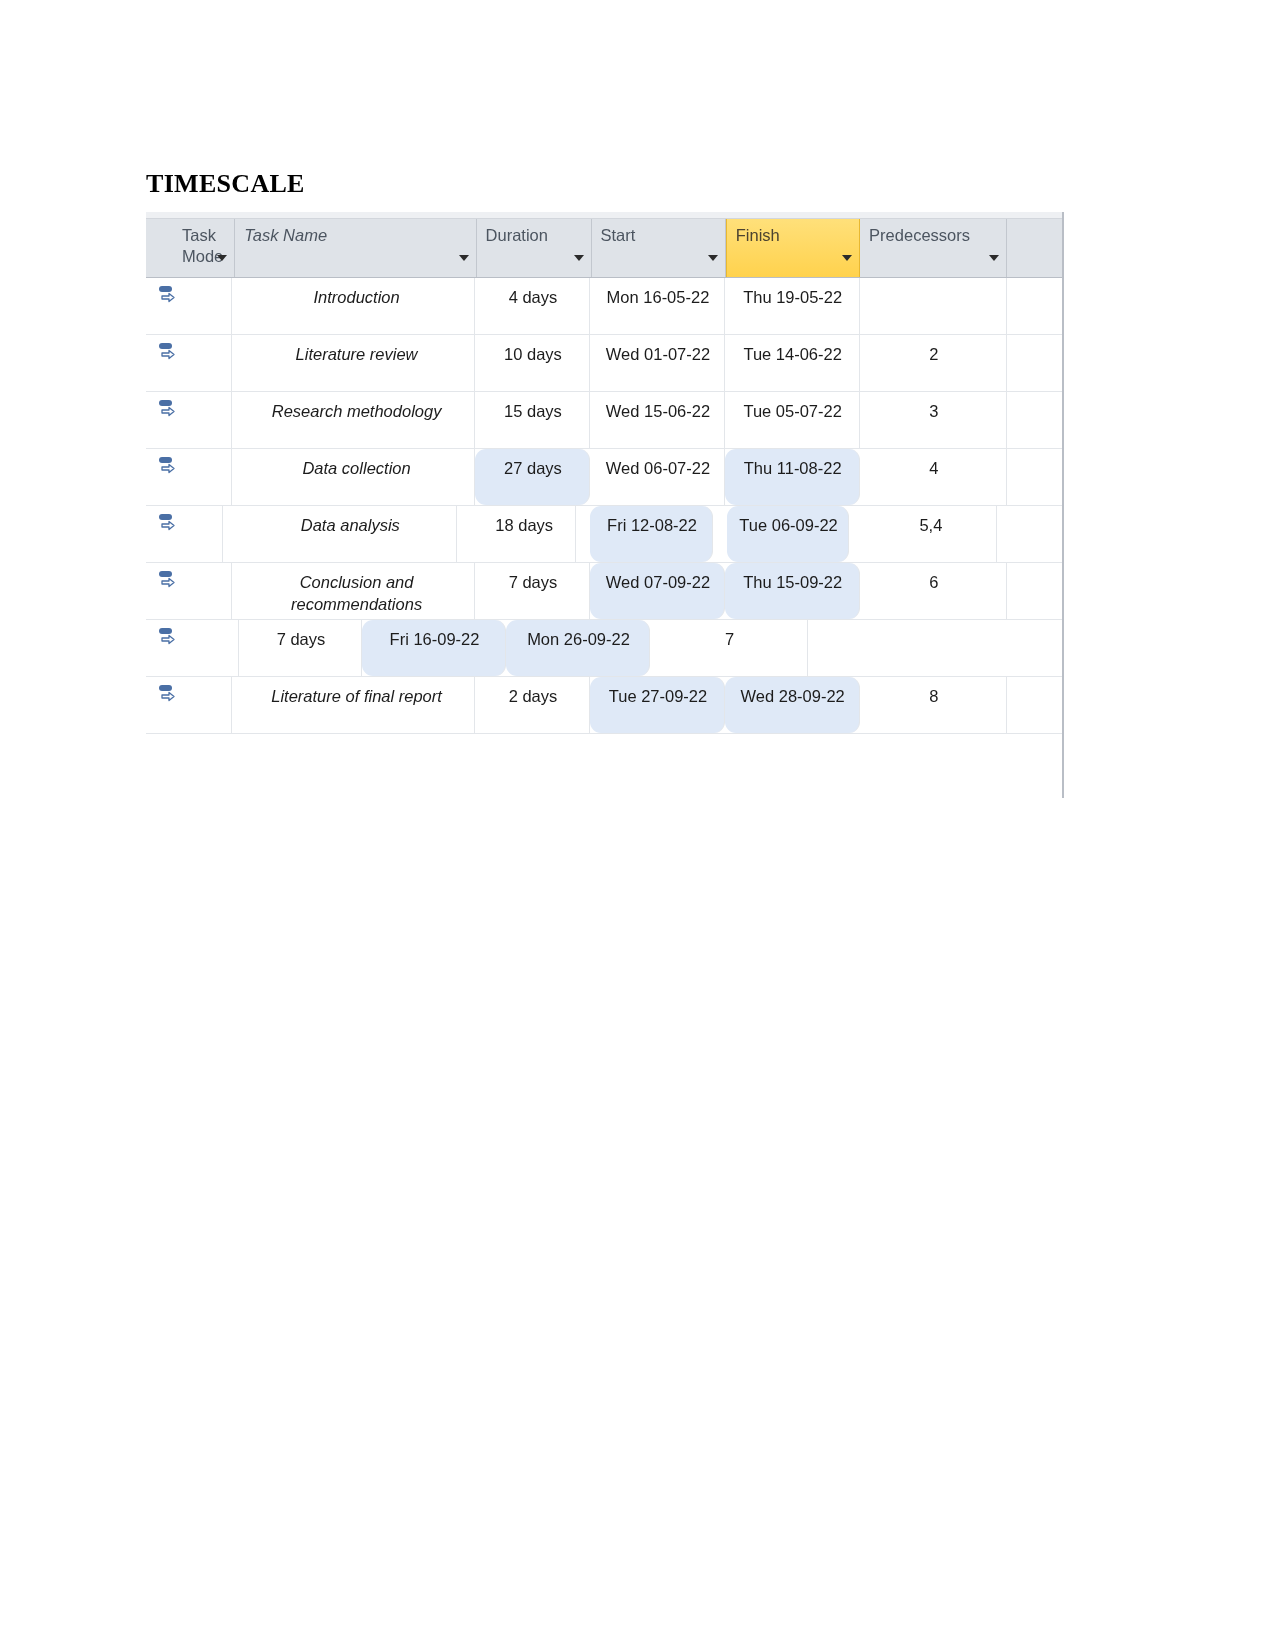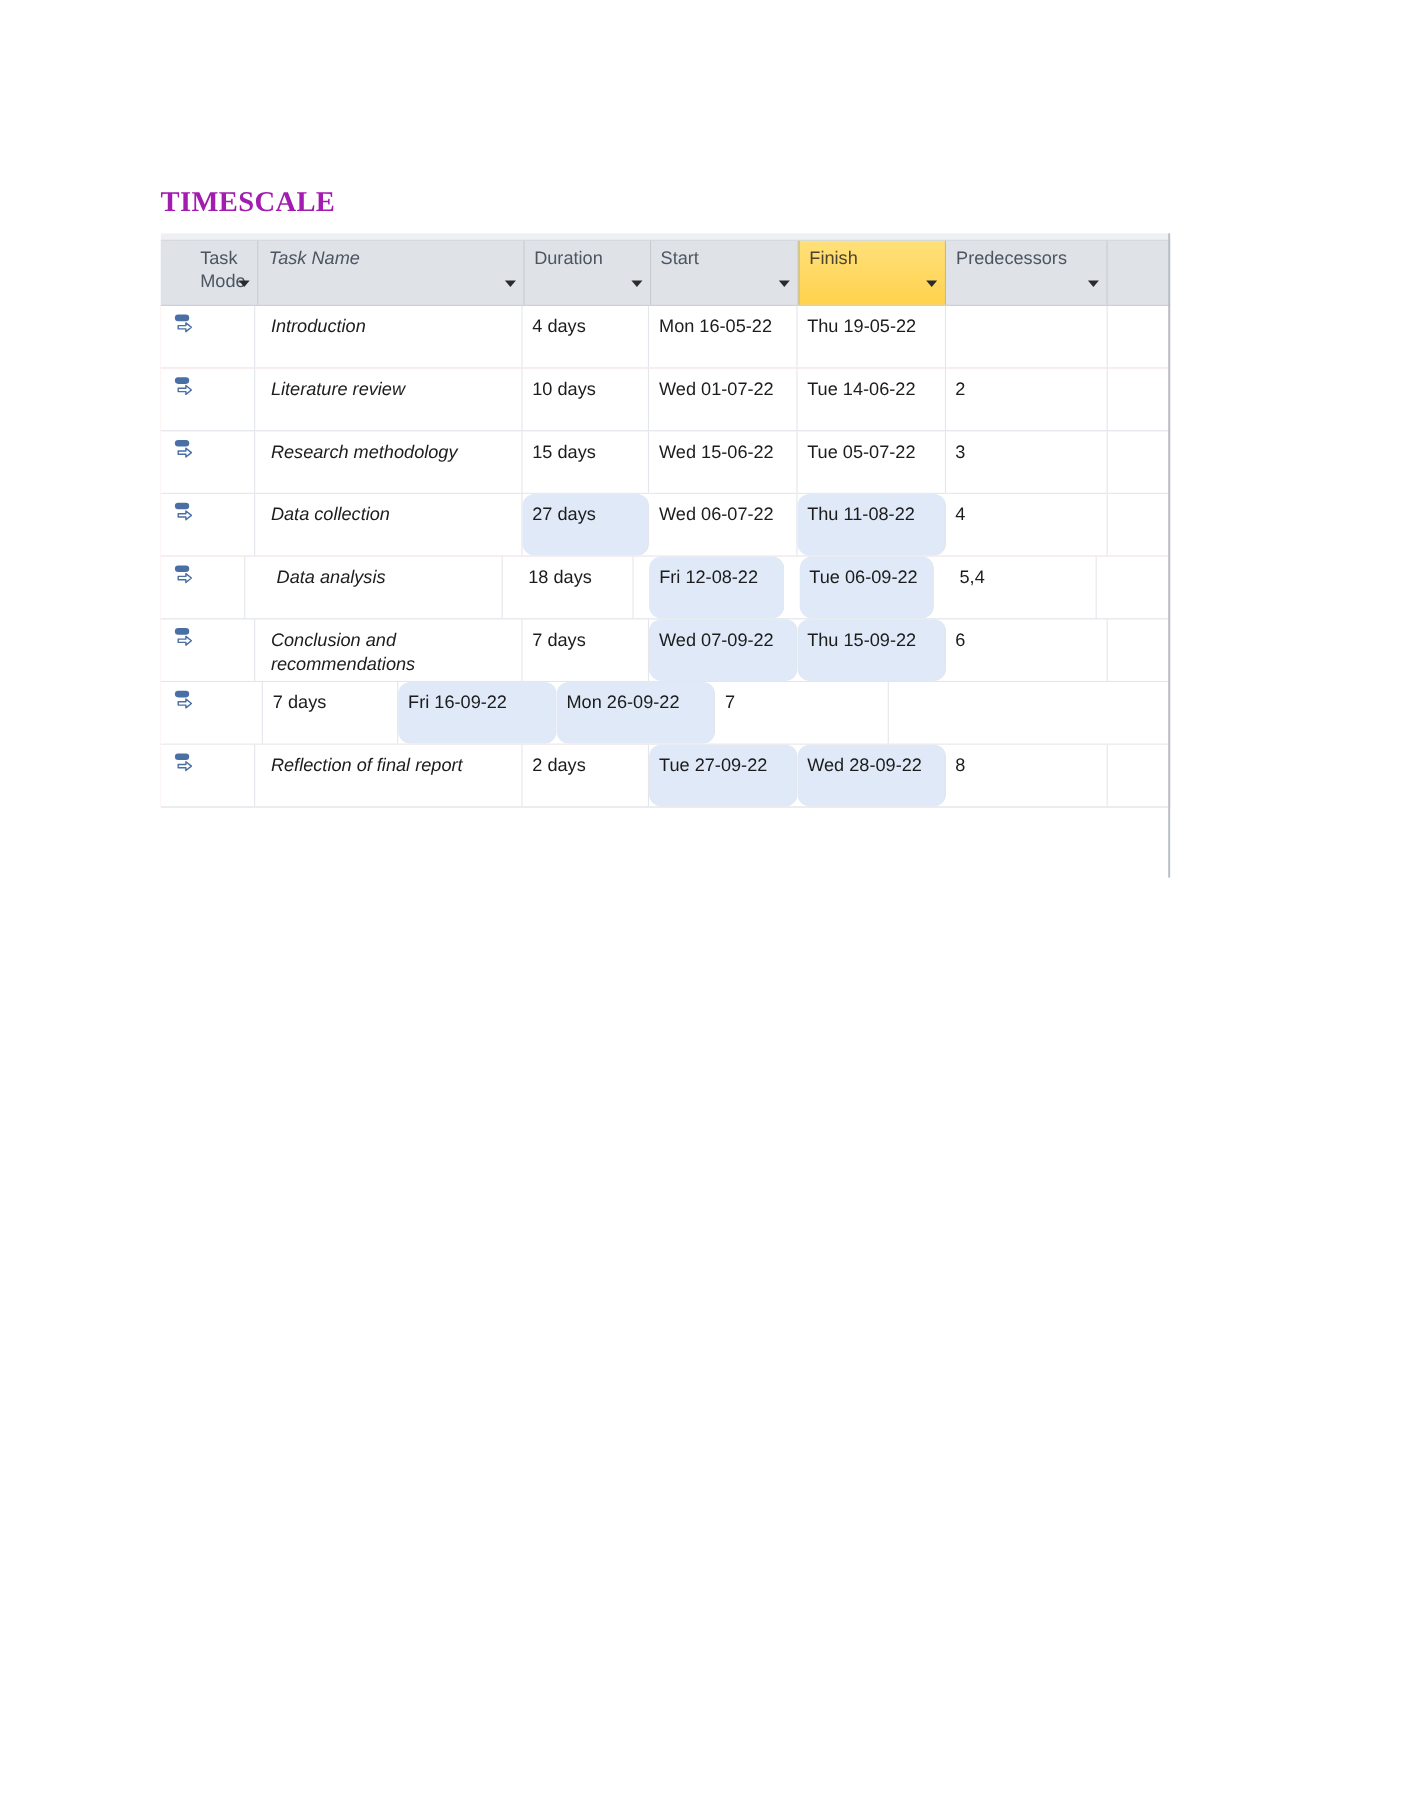--- a/index.html
+++ b/index.html
@@ -17,21 +17,21 @@
 
   
   .page-title {
     position: absolute;
     left: 146px;
     top: 152px;
     font-family: "Liberation Serif", serif;
     font-weight: bold;
     font-size: 26px;
     letter-spacing: 0.3px;
-    color: #a21caf;
+    color: #000000;
     white-space: nowrap;
   }
 
   
   .table-clip {
     position: absolute;
     left: 146px;
     top: 212px;
     width: 918px;
     height: 586px;
@@ -94,21 +94,21 @@
   
   .c-mode   { width: 93px; padding-left: 36px; }
   .c-name   { width: 260px; font-style: italic; }
   .c-dur    { width: 123px; }
   .c-start  { width: 144px; }
   .c-finish { width: 144px; }
   .c-pred   { width: 158px; }
   .c-extra  { width: 60px; border-right: none; }
 
   
-  .body-rows { background: #fca5a5; }
+  .body-rows { background: #fca5a5; text-align: center; }
   .row {
     display: flex;
     box-sizing: border-box;
     border-bottom: 1px solid #e3e6ea;
     background: #ffffff;
   }
   .cell {
     box-sizing: border-box;
     border-right: 1px solid #e3e6ea;
     padding: 8px 7px 0 9px;
@@ -261,21 +261,21 @@
           <div class="cell c-pred">7</div>
           <div class="cell c-extra"></div>
         </div>
         <div class="row" style="height: 57px;">
           <div class="cell c-mode">
             <svg viewBox="0 0 24 24" width="24" height="24" class="mode-icon">
               <rect x="1" y="2" width="13" height="6" rx="3" ry="3" fill="#4a6fa5"></rect>
               <path d="M4 12 h7 v-2.5 l5 4 l-5 4 V15 H4 Z" fill="#ffffff" stroke="#4a6fa5" stroke-width="1.3" stroke-linejoin="round"></path>
             </svg>
           </div>
-          <div class="cell c-name">Reflection of final report</div>
+          <div class="cell c-name">Literature of final report</div>
           <div class="cell c-dur">2 days</div>
           <div class="cell c-start sel">Tue 27-09-22</div>
           <div class="cell c-finish sel">Wed 28-09-22</div>
           <div class="cell c-pred">8</div>
           <div class="cell c-extra"></div>
         </div>
       </div>
 
   </div>
   <div class="grid-rightedge"></div>

